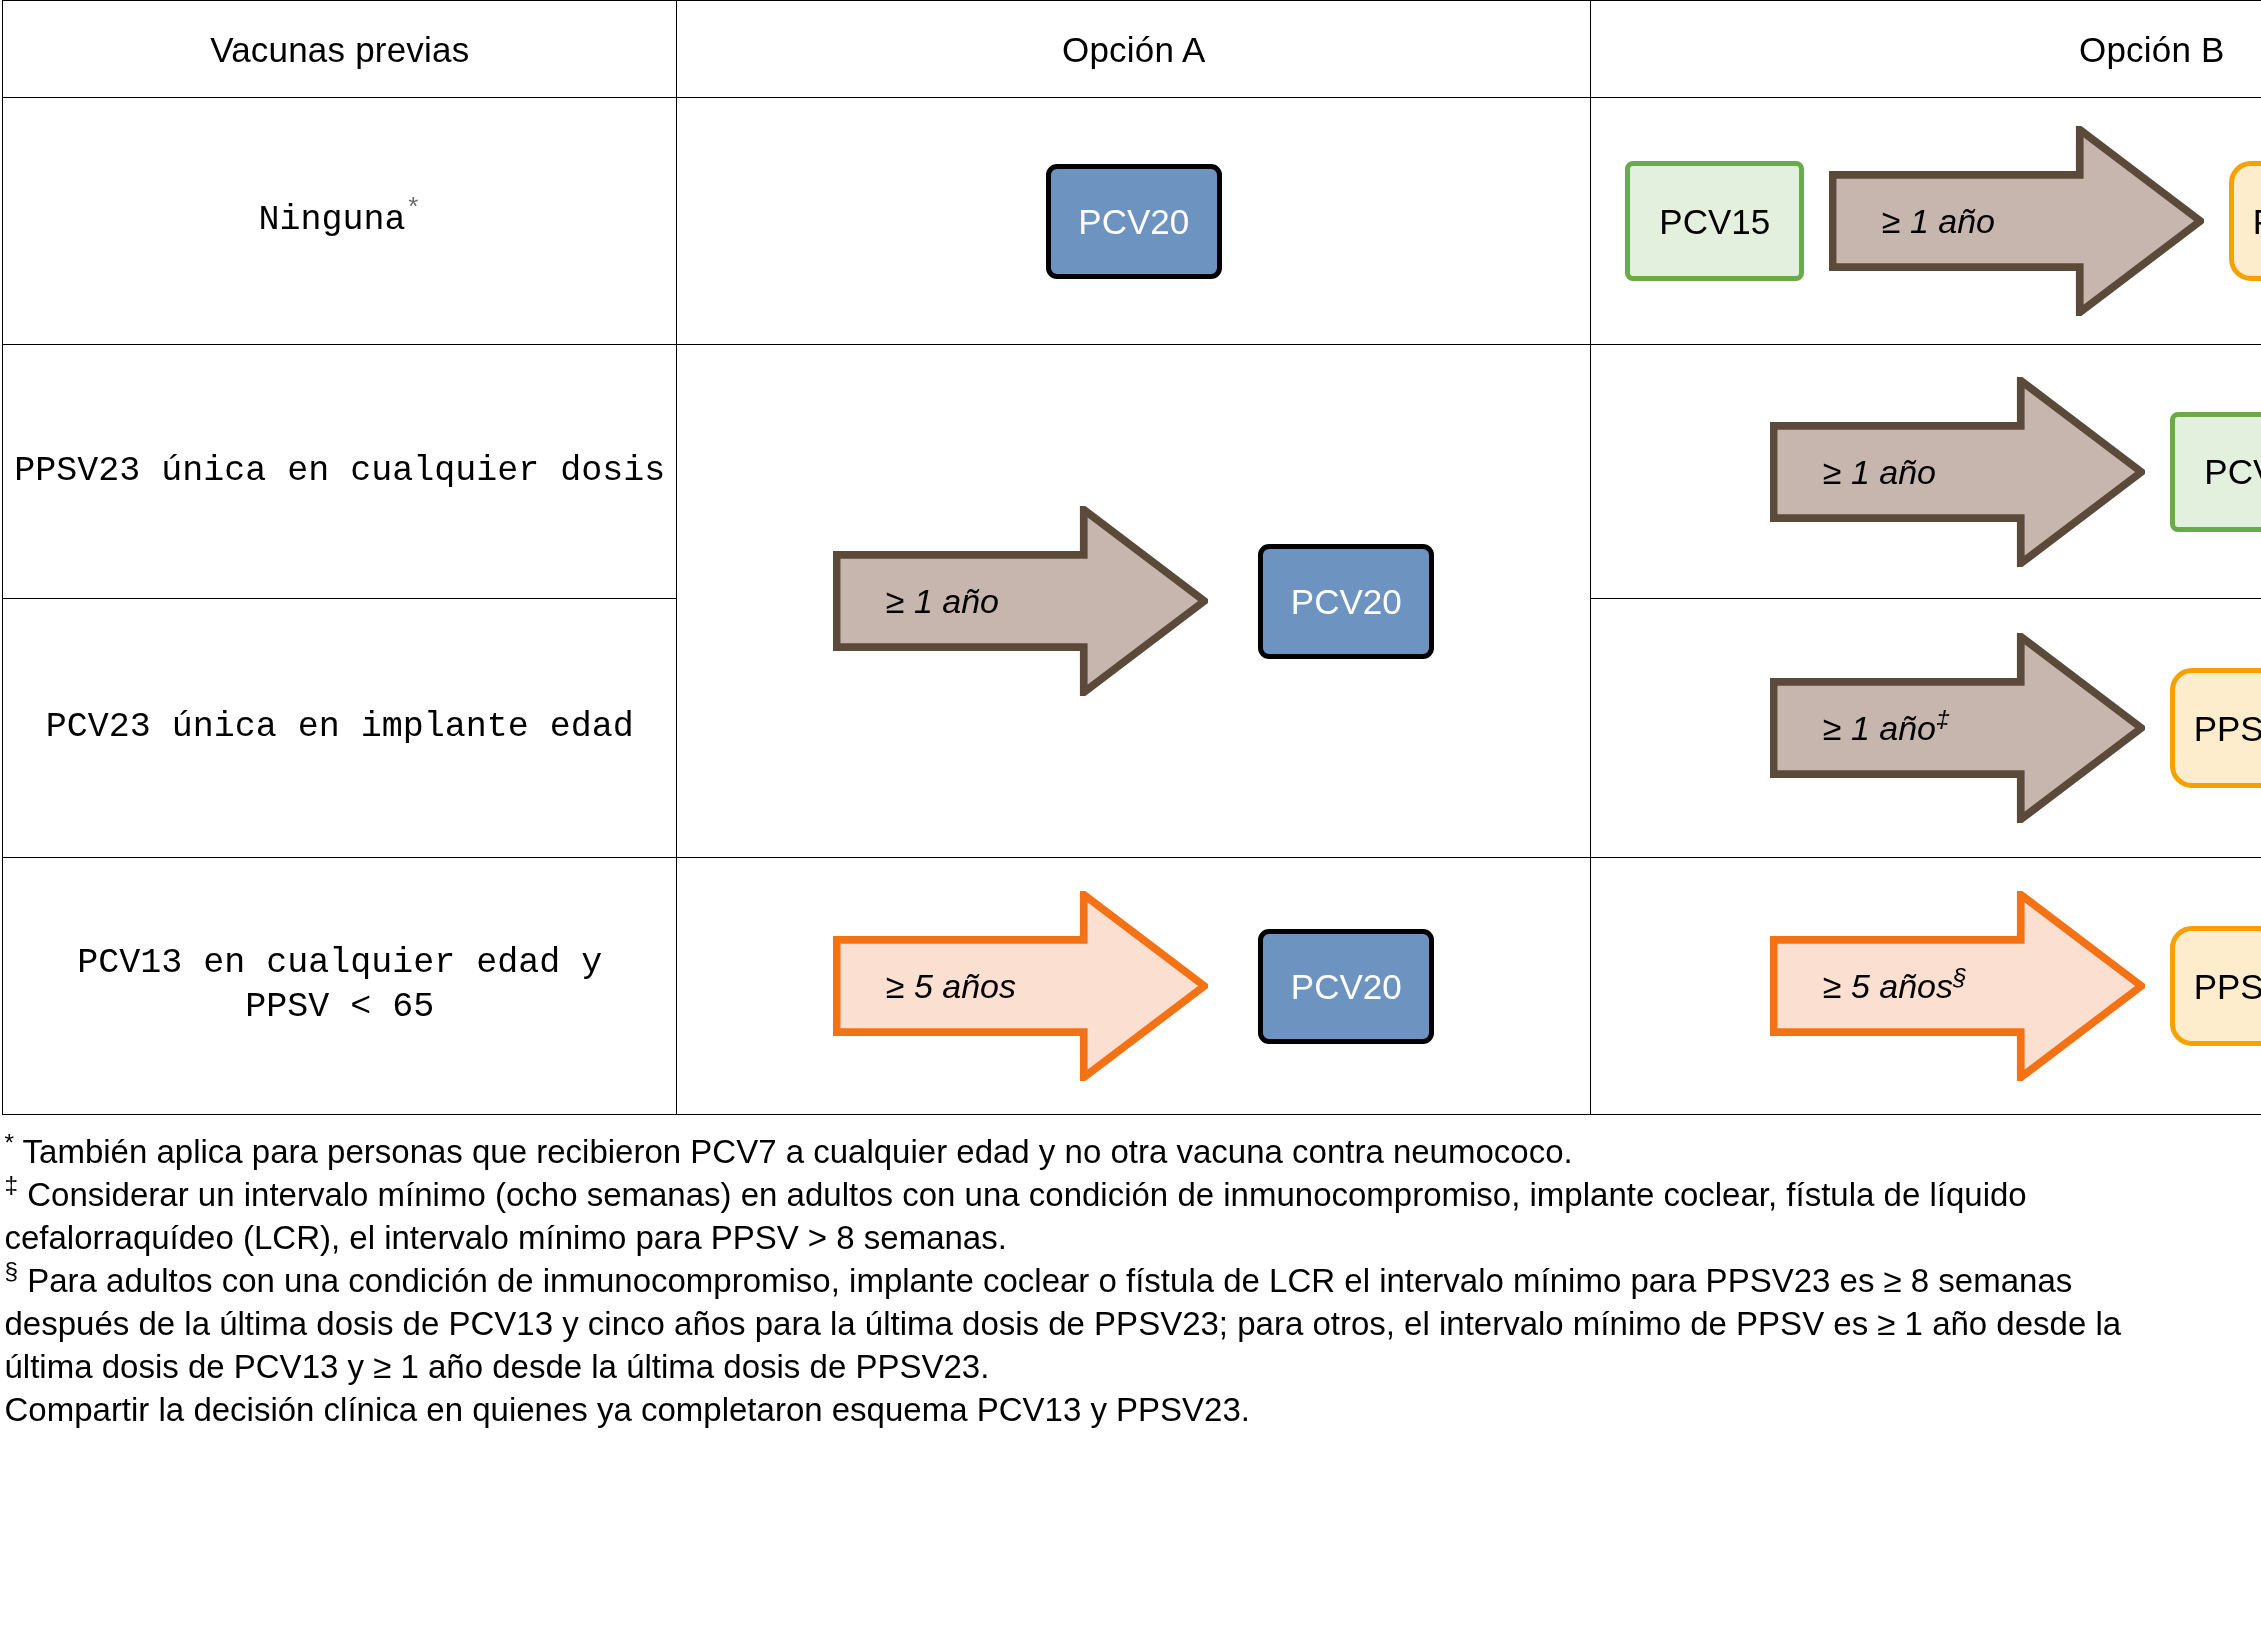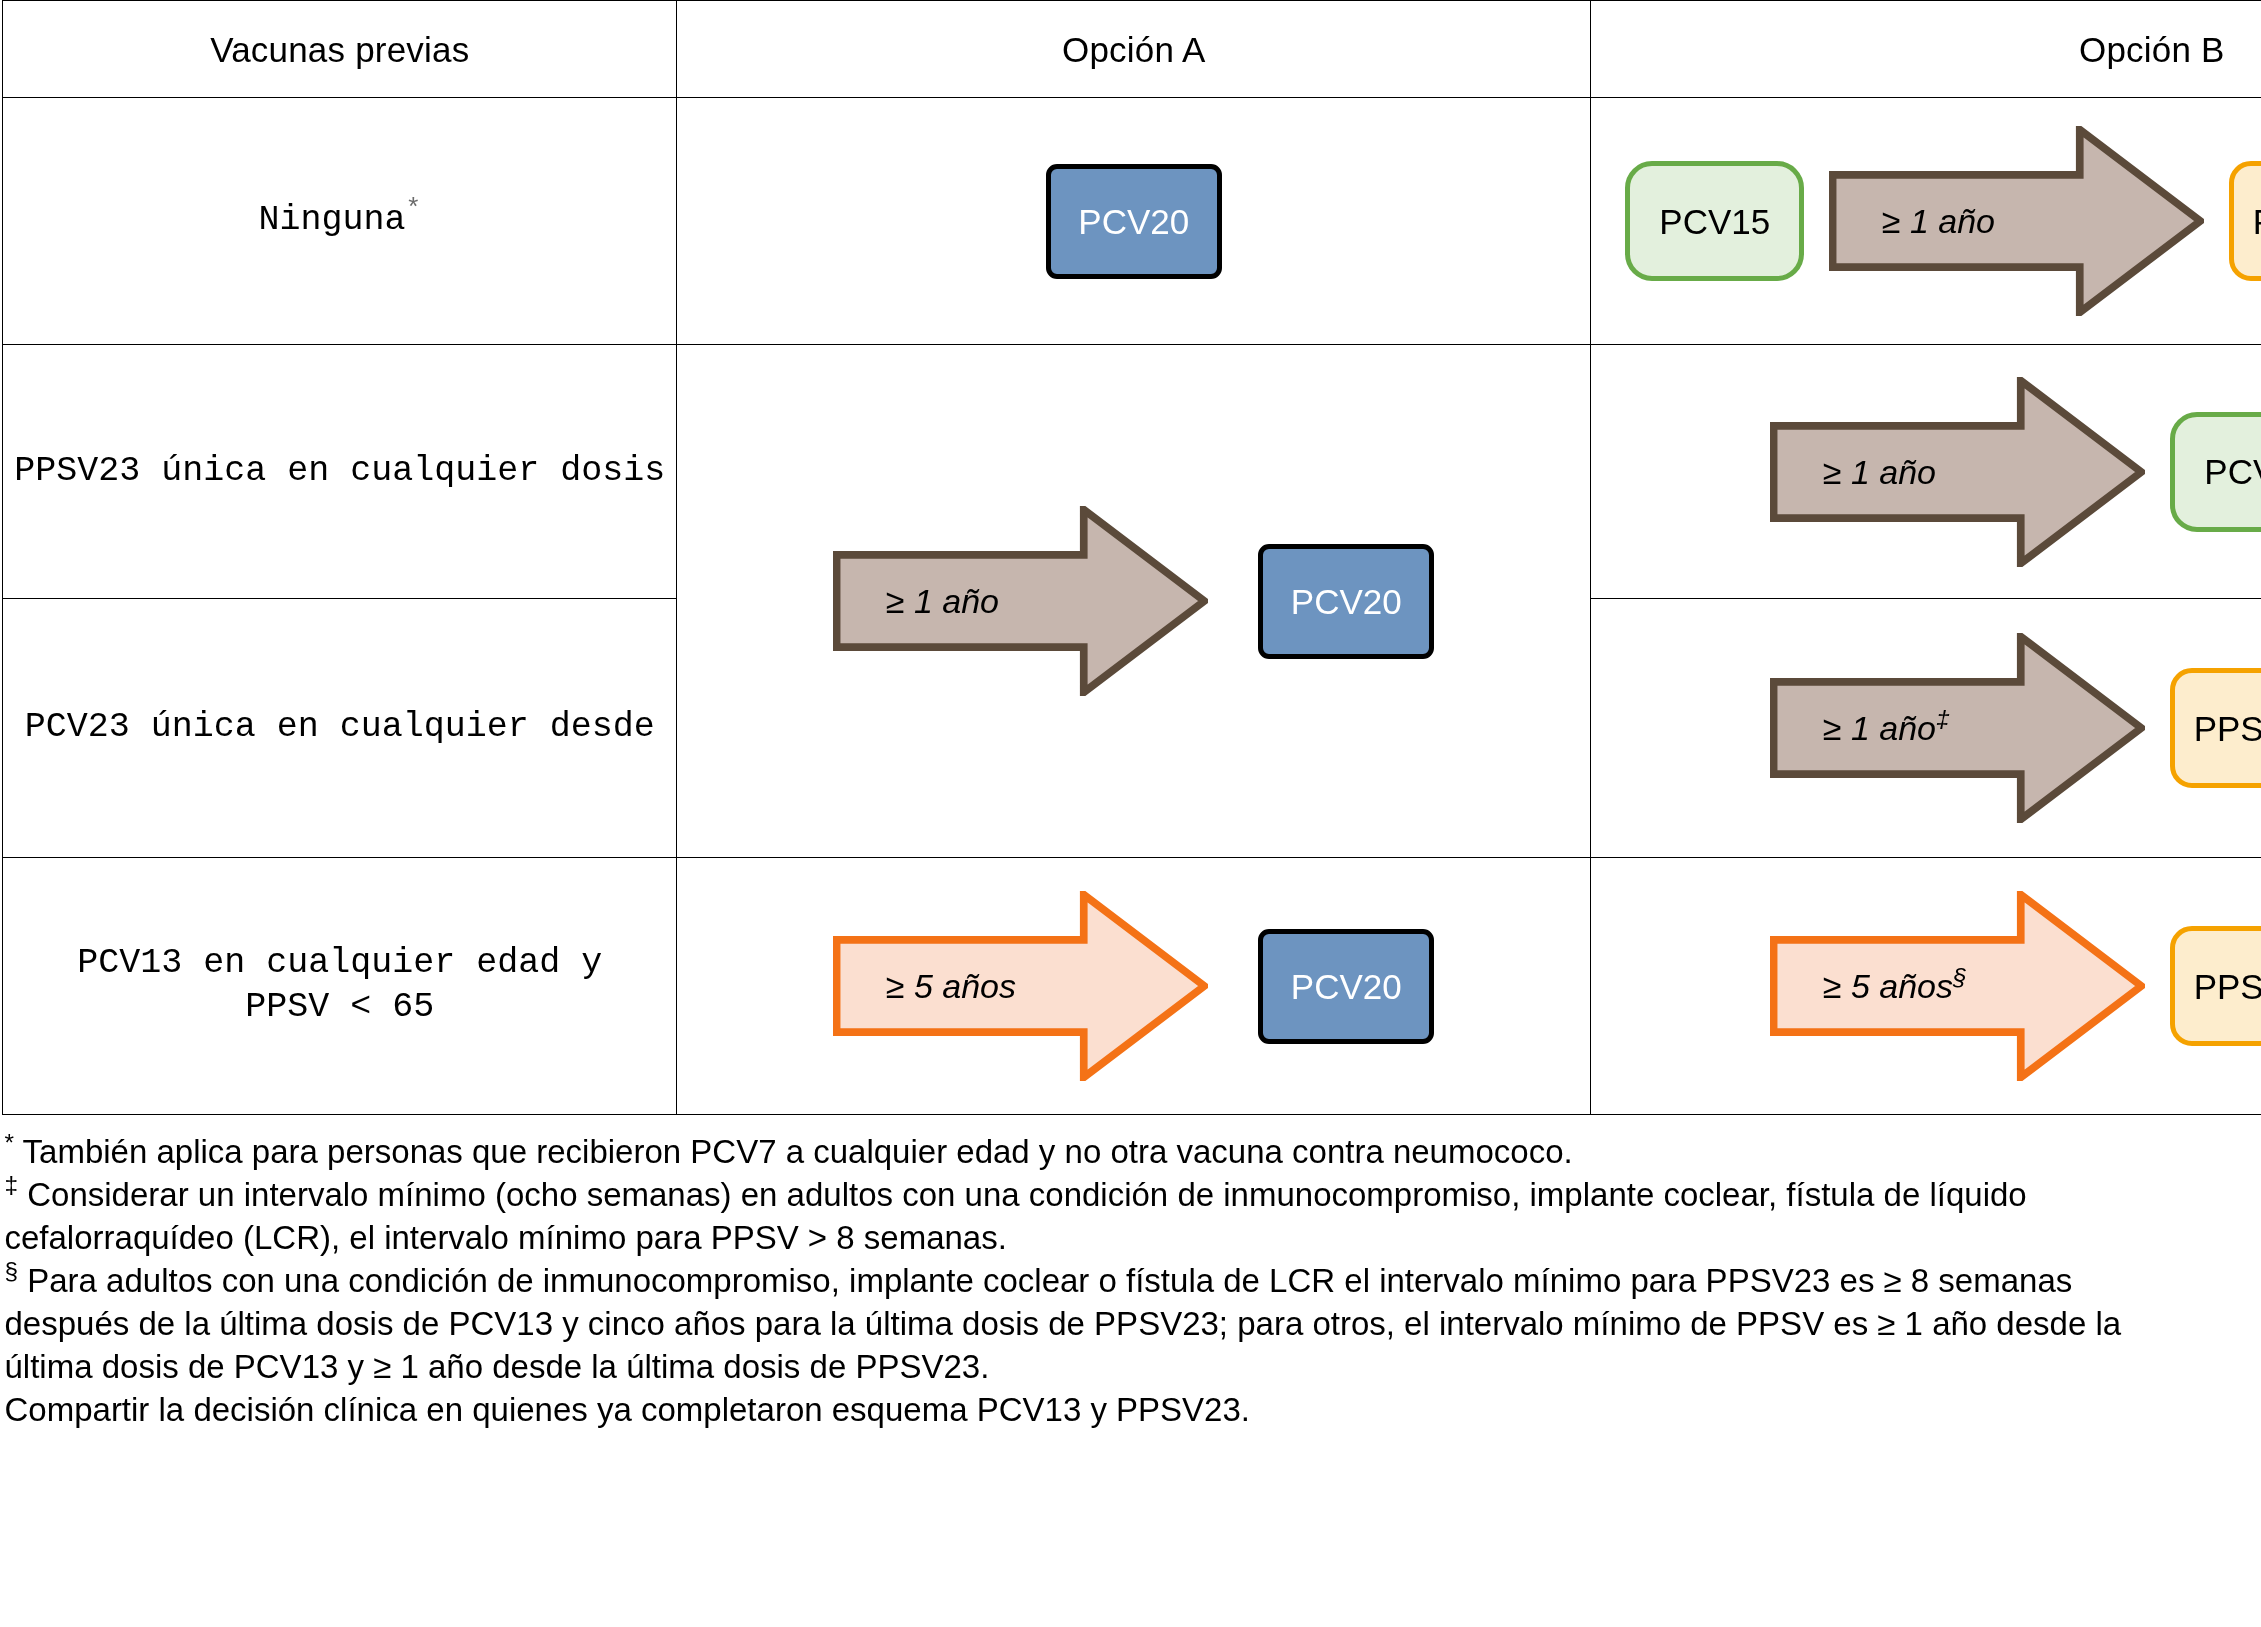--- a/index.html
+++ b/index.html
@@ -87,21 +87,21 @@
     background: #6d94c0;
     border: 5px solid #000000;
     border-radius: 11px;
     color: #ffffff;
   }
   .pill-pcv15 {
     width: 179px;
     height: 120px;
     background: #e3f0dd;
     border: 5.9px solid #68ab48;
-    border-radius: 27px;
+    border-radius: 8px;
     color: #000000;
   }
   .pill-ppsv23 {
     width: 179px;
     height: 120px;
     background: #fdedcd;
     border: 5.9px solid #f5a200;
     border-radius: 22px;
     color: #000000;
   }
@@ -265,21 +265,21 @@
             <div class="sep-sm"></div>
             <div class="pill pill-pcv15">
               <span>PCV15</span>
             </div>
           </div>
         </td>
       </tr>
 
       <tr class="r3">
         <td class="row-label">
-          <span>PCV23 única en cualquier desde</span>
+          <span>PCV23 única en implante edad</span>
         </td>
 
         <td>
           <div class="b-inner align-r3">
             <div class="arrow arrow-brown">
               <svg viewBox="0 0 830 420" preserveAspectRatio="none">
                 <polygon points="8,108 555,108 555,8 822,210 555,412 555,312 8,312" fill="#c6b6ae" stroke="#5b4a3a" stroke-width="17" stroke-linejoin="miter"></polygon>
               </svg>
               <span class="arrow-label"><span>≥ 1 año</span><span class="sup">‡</span></span>
             </div>

